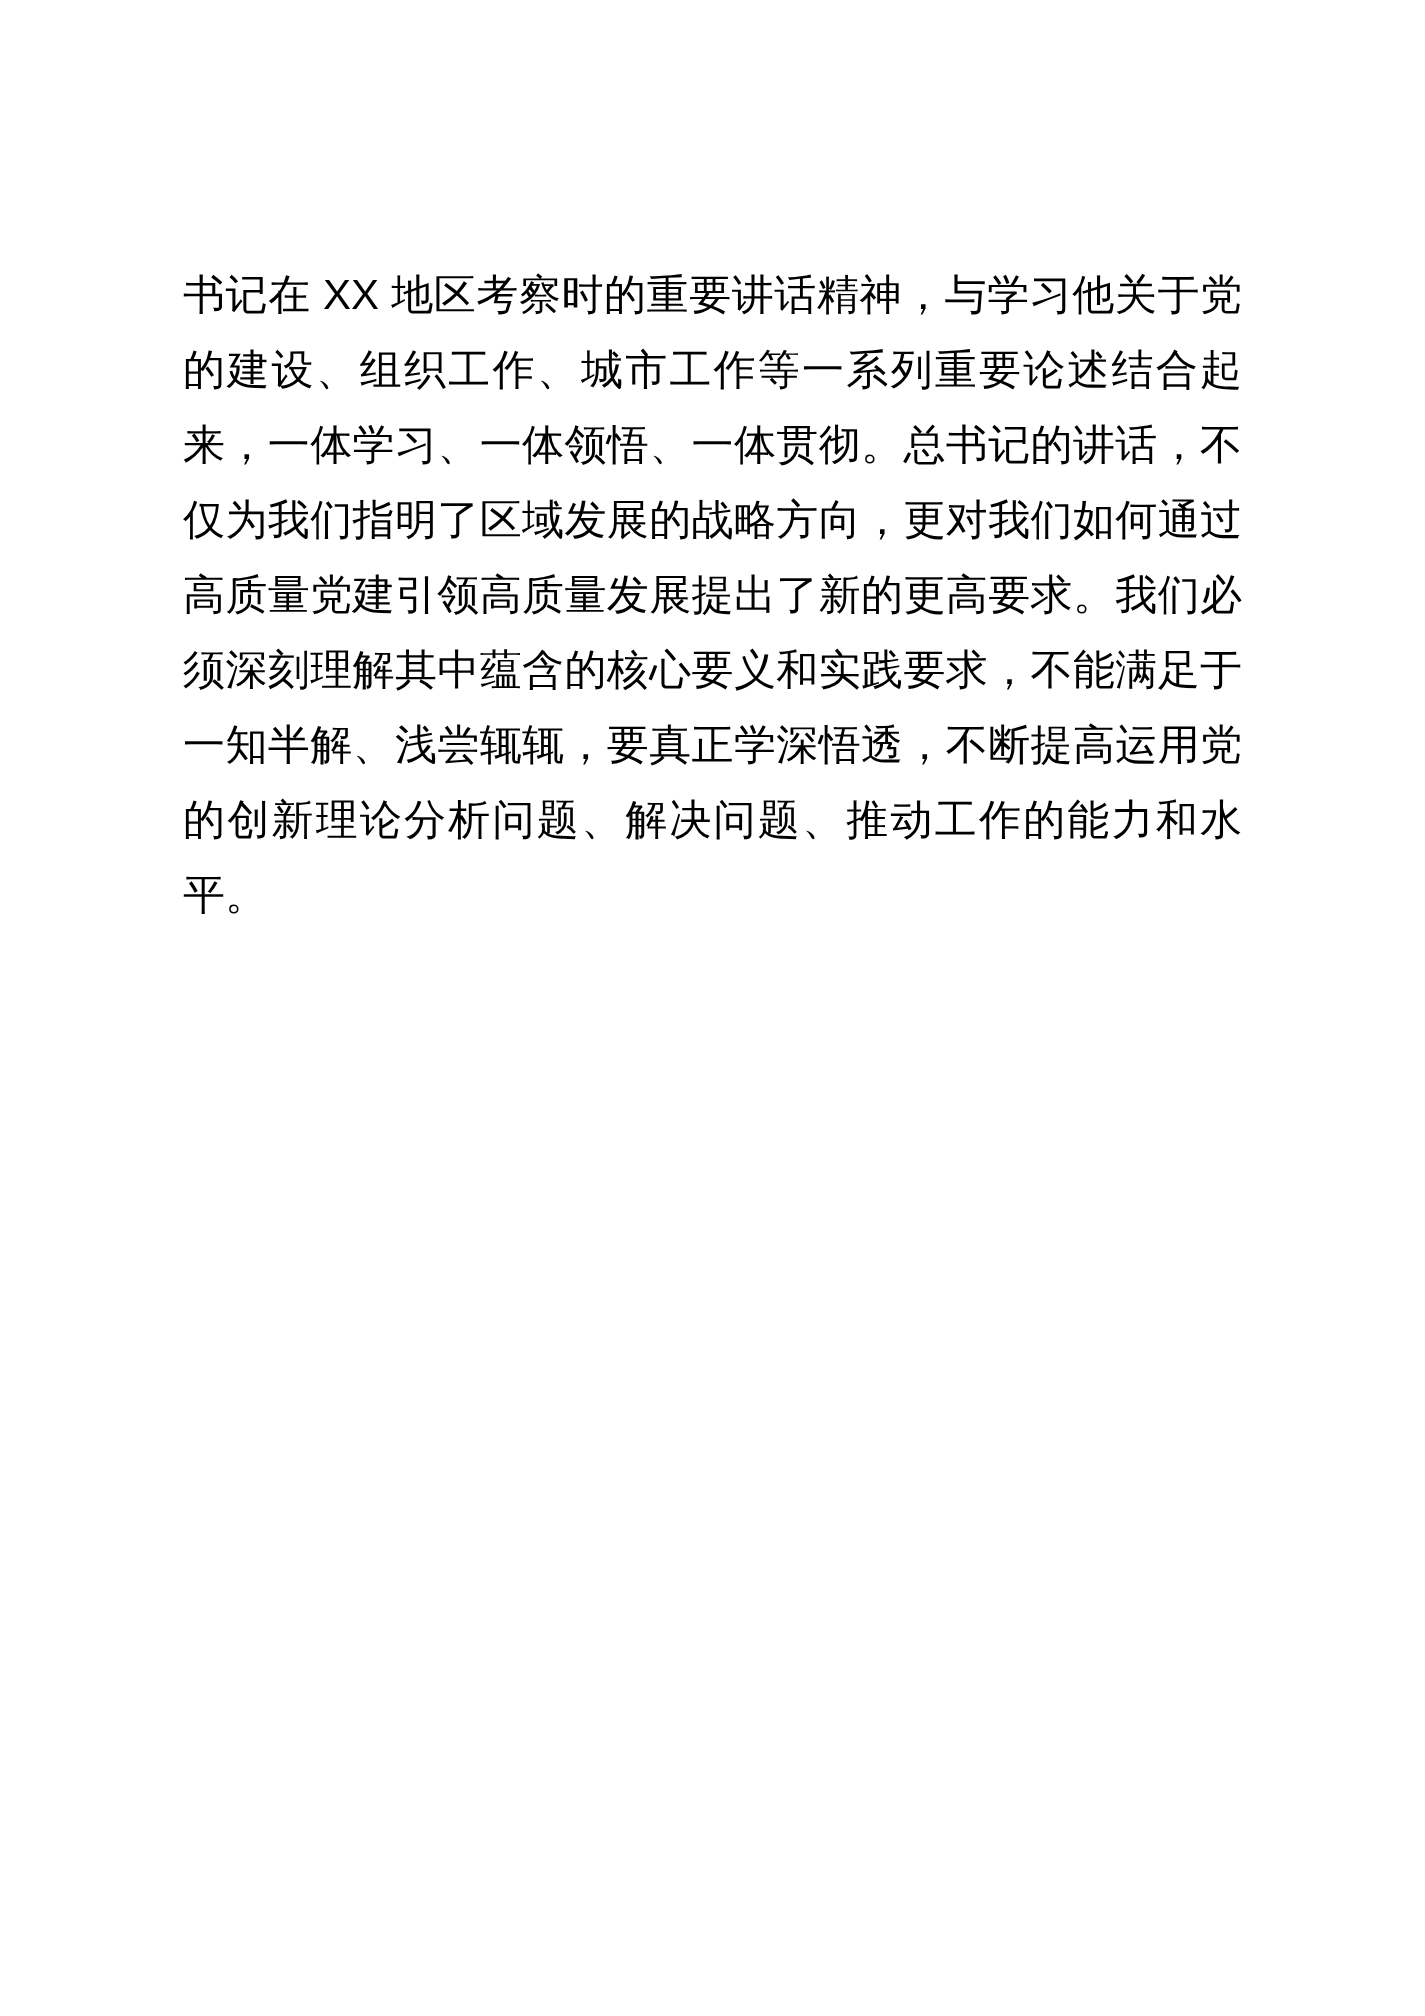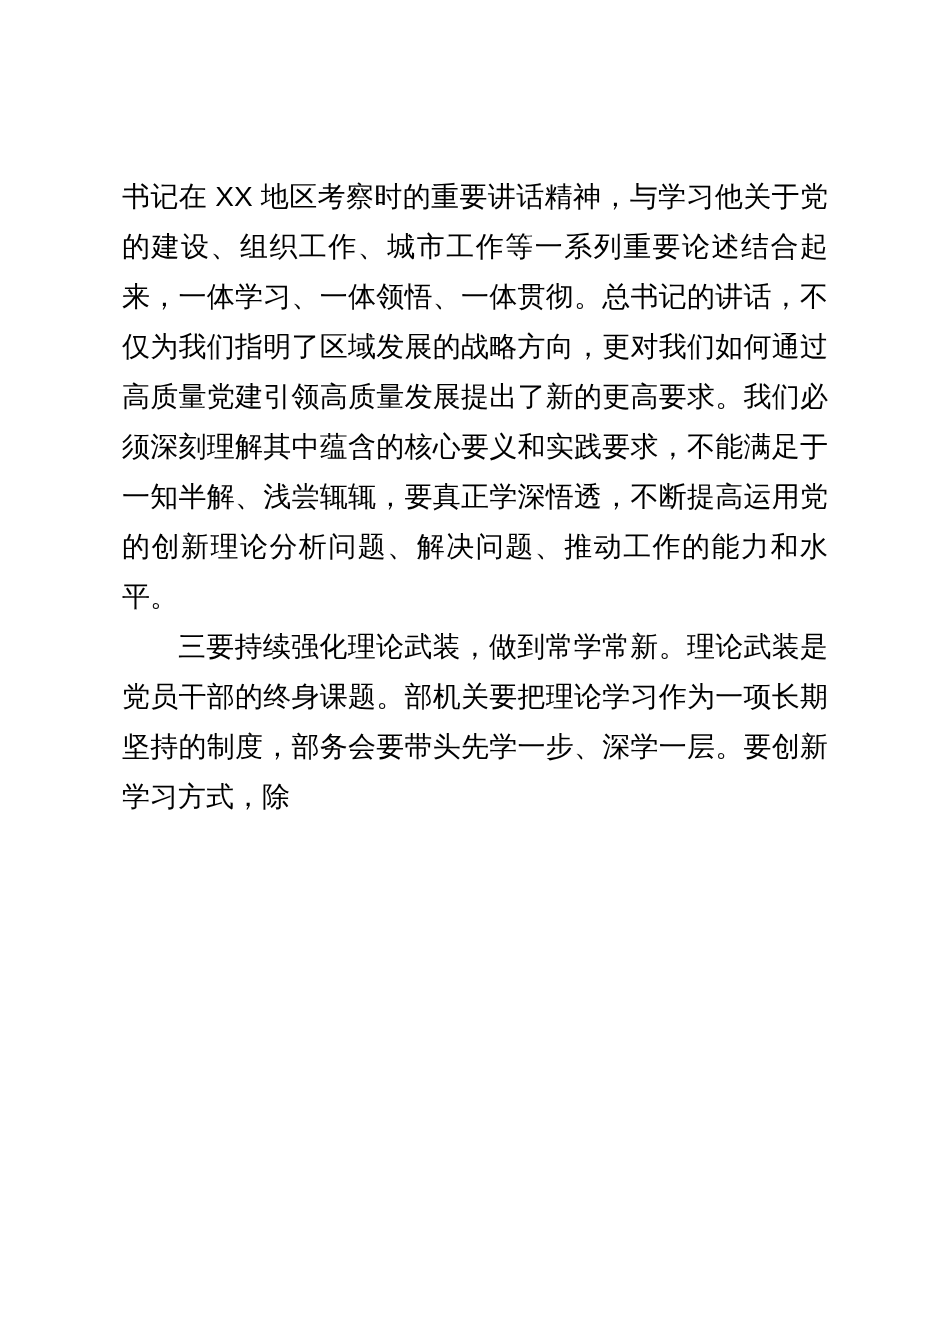--- a/index.html
+++ b/index.html
@@ -29,14 +29,13 @@
   }
   .para.indent {
     text-indent: 2em;
   }
 </style>
 </head>
 <body>
 
 <div class="page">
     <p class="para">书记在 XX 地区考察时的重要讲话精神，与学习他关于党的建设、组织工作、城市工作等一系列重要论述结合起来，一体学习、一体领悟、一体贯彻。总书记的讲话，不仅为我们指明了区域发展的战略方向，更对我们如何通过高质量党建引领高质量发展提出了新的更高要求。我们必须深刻理解其中蕴含的核心要义和实践要求，不能满足于一知半解、浅尝辄辄，要真正学深悟透，不断提高运用党的创新理论分析问题、解决问题、推动工作的能力和水平。</p>
-    <p class="para indent">三要持续强化理论武装，做到常学常新。理论武装是党员干部的终身课题。部机关要把理论学习作为一项长期坚持的制度，部务会要带头先学一步、深学一层。要创新学习方式，除</p>
   </div>
 
 </body></html>

